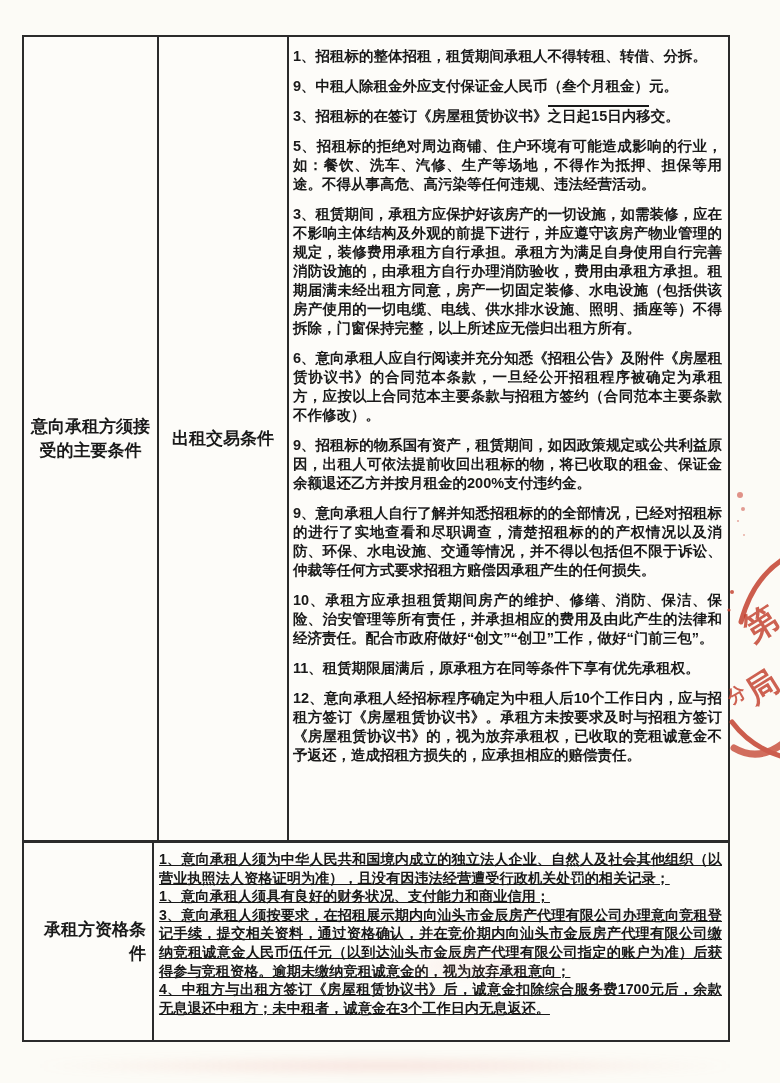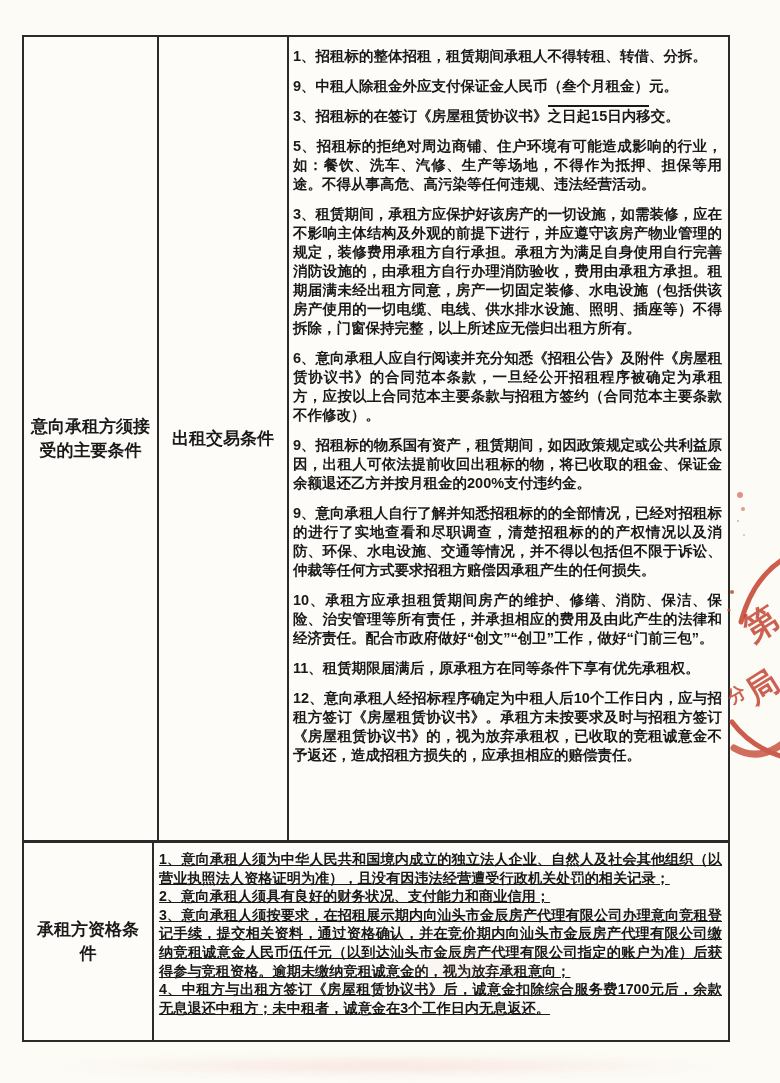--- a/index.html
+++ b/index.html
@@ -30,21 +30,21 @@
     text-align:center;font-size:17px;font-weight:700;line-height:24px;
     padding:0 5px;
   }
   .content-cell{
     flex:1;padding:10px 6px 0 4px;
     font-size:14.5px;line-height:19px;font-weight:700;
     text-align:justify;
   }
   .content-cell p{margin:0 0 11px 0;}
   .row2 .label-cell{
-    justify-content:flex-start;text-align:center;padding:0 6px;
+    justify-content:flex-start;text-align:right;padding:0 6px;
   }
   .row2 .label-cell span{display:block;width:100%;}
   .content-cell2{
     flex:1;padding:7px 6px 0 5px;
     font-size:14.2px;line-height:18.6px;font-weight:700;
     text-align:justify;
   }
   .content-cell2 p{margin:0;text-decoration:underline;}
   .u{
     border-bottom:2px solid #191919;padding-bottom:11px;
@@ -99,21 +99,21 @@
       <p>12、意向承租人经招标程序确定为中租人后10个工作日内，应与招租方签订《房屋租赁协议书》。承租方未按要求及时与招租方签订《房屋租赁协议书》的，视为放弃承租权，已收取的竞租诚意金不予返还，造成招租方损失的，应承担相应的赔偿责任。</p>
     </div>
   </div>
 
   <div class="t-row row2">
     <div class="cell label-cell">
       <span>承租方资格条件</span>
     </div>
     <div class="cell content-cell2">
       <p>1、意向承租人须为中华人民共和国境内成立的独立法人企业、自然人及社会其他组织（以营业执照法人资格证明为准），且没有因违法经营遭受行政机关处罚的相关记录；</p>
-      <p>2、意向承租人须具有良好的财务状况、支付能力和商业信用；</p>
+      <p>1、意向承租人须具有良好的财务状况、支付能力和商业信用；</p>
       <p>3、意向承租人须按要求，在招租展示期内向汕头市金辰房产代理有限公司办理意向竞租登记手续，提交相关资料，通过资格确认，并在竞价期内向汕头市金辰房产代理有限公司缴纳竞租诚意金人民币伍仟元（以到达汕头市金辰房产代理有限公司指定的账户为准）后获得参与竞租资格。逾期未缴纳竞租诚意金的，视为放弃承租意向；</p>
       <p>4、中租方与出租方签订《房屋租赁协议书》后，诚意金扣除综合服务费1700元后，余款无息退还中租方；未中租者，诚意金在3个工作日内无息返还。</p>
     </div>
   </div>
 
 </div>
 
 <div class="seal">
   <svg width="60" height="222" viewBox="0 0 60 222" xmlns="http://www.w3.org/2000/svg">
     <g stroke="#c23b28" fill="none" opacity="0.82" stroke-linecap="round">

